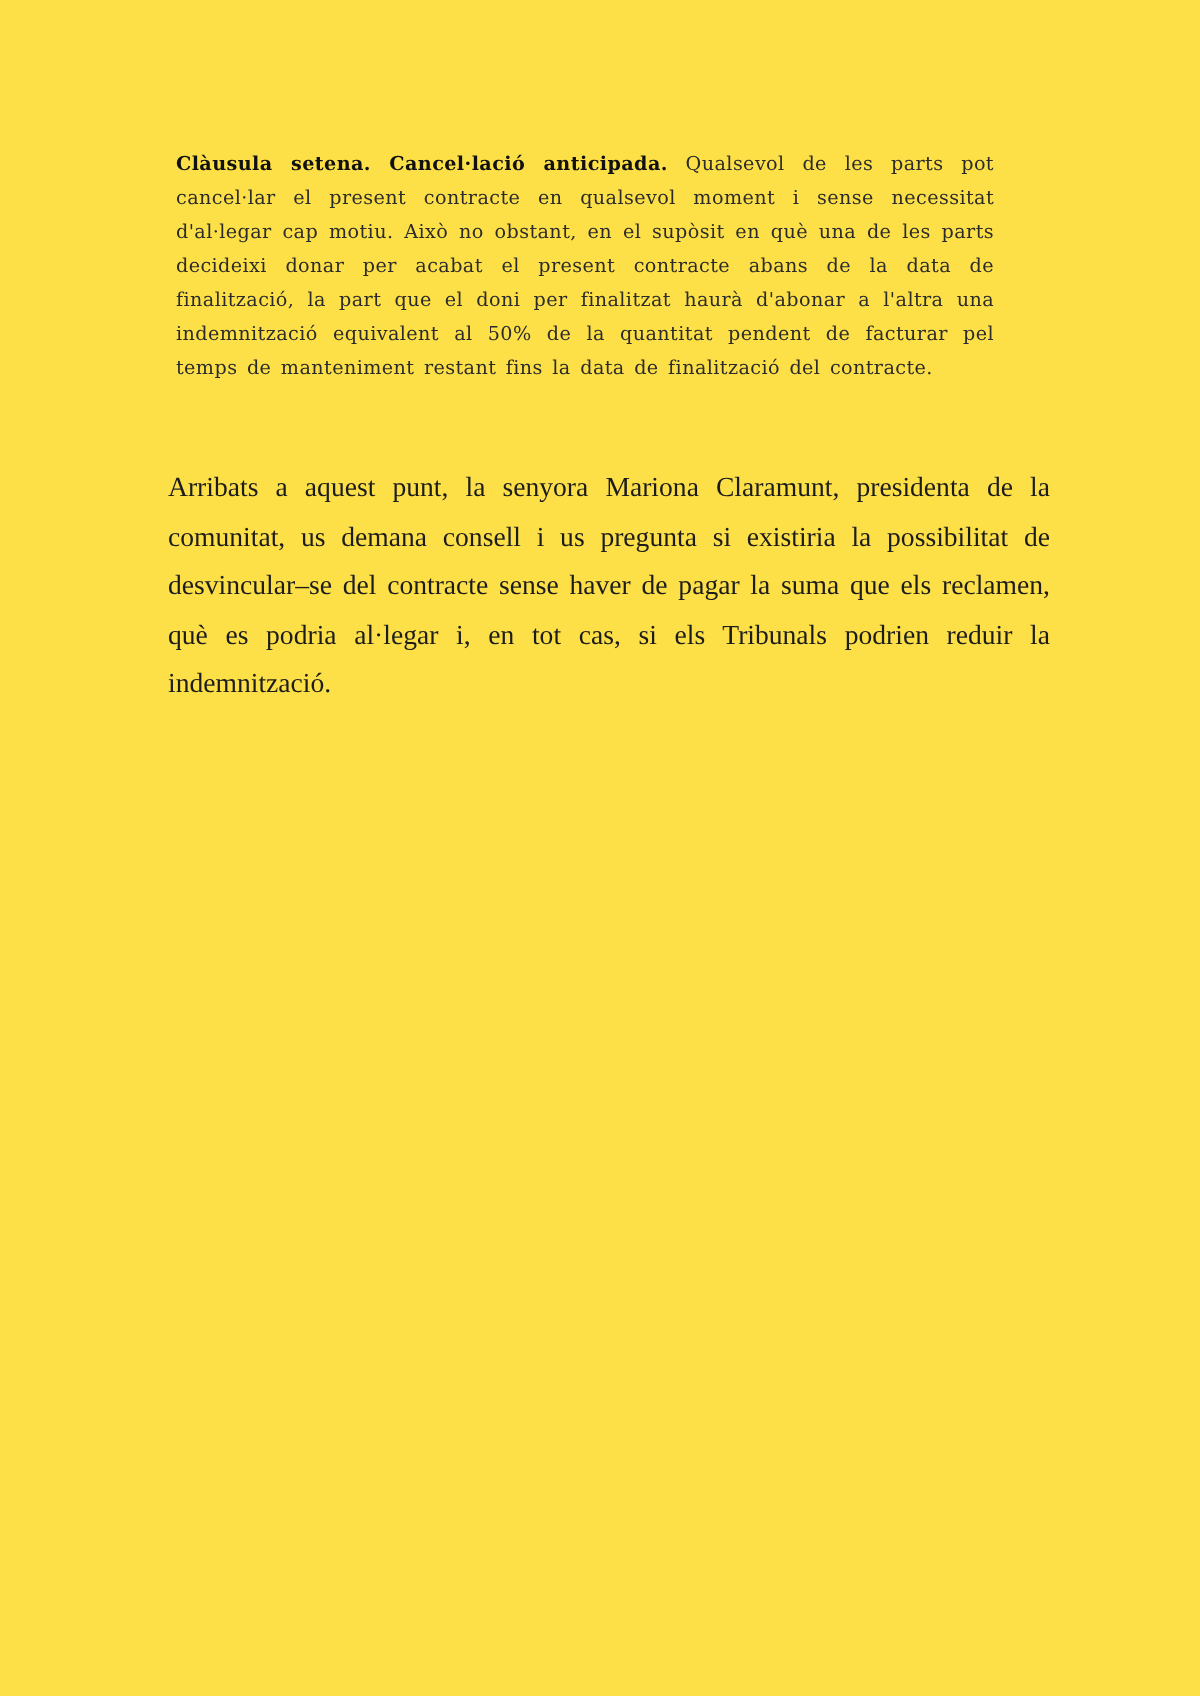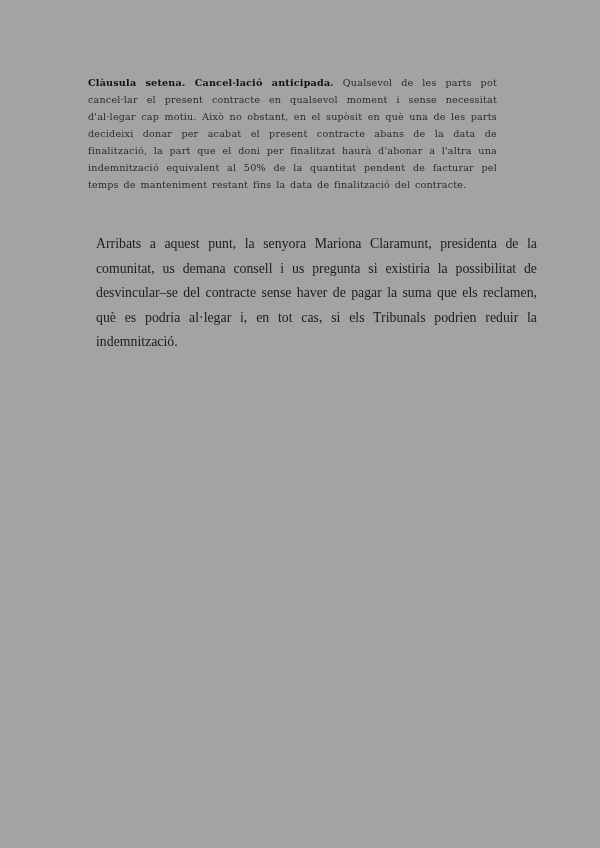--- a/index.html
+++ b/index.html
@@ -4,21 +4,21 @@
 <style>
   html, body {
     margin: 0;
     padding: 0;
     background: #ffffff;
   }
   .page {
     position: relative;
     width: 600px;
     height: 848px;
-    background: #a3a3a3;
+    background: #fde047;
     overflow: hidden;
     font-family: "Liberation Serif", serif;
   }
   
   .scanned-clause {
     position: absolute;
     left: 88px;
     top: 74px;
     width: 409px;
     font-family: "DejaVu Serif", serif;
@@ -40,21 +40,20 @@
     position: absolute;
     left: 84px;
     top: 232px;
     width: 441px;
     font-family: "Liberation Serif", serif;
     font-size: 13.8px;
     line-height: 24.5px;
     text-align: justify;
     color: #1c1c1c;
     word-spacing: 1px;
-    margin-left: 12px;
   }
 </style>
 </head>
 <body>
 
 <div class="page">
 
   <div class="scanned-clause"><span class="lead">Clàusula setena. Cancel·lació anticipada.</span><span> Qualsevol de les parts pot cancel·lar el present contracte en qualsevol moment i sense necessitat d'al·legar cap motiu. Això no obstant, en el supòsit en què una de les parts decideixi donar per acabat el present contracte abans de la data de finalització, la part que el doni per finalitzat haurà d'abonar a l'altra una indemnització equivalent al 50% de la quantitat pendent de facturar pel temps de manteniment restant fins la data de finalització del contracte.</span></div>
 
   <div class="question-paragraph">Arribats a aquest punt, la senyora Mariona Claramunt, presidenta de la comunitat, us demana consell i us pregunta si existiria la possibilitat de desvincular–se del contracte sense haver de pagar la suma que els reclamen, què es podria al·legar i, en tot cas, si els Tribunals podrien reduir la indemnització.</div>

